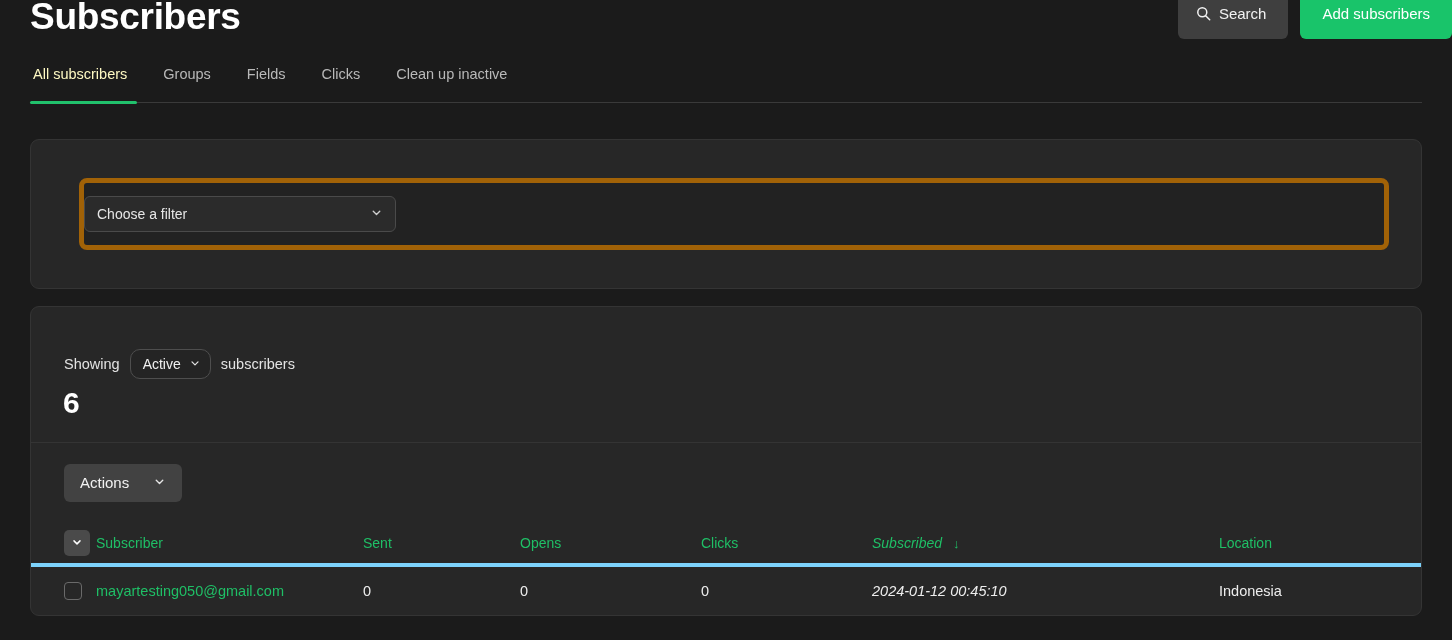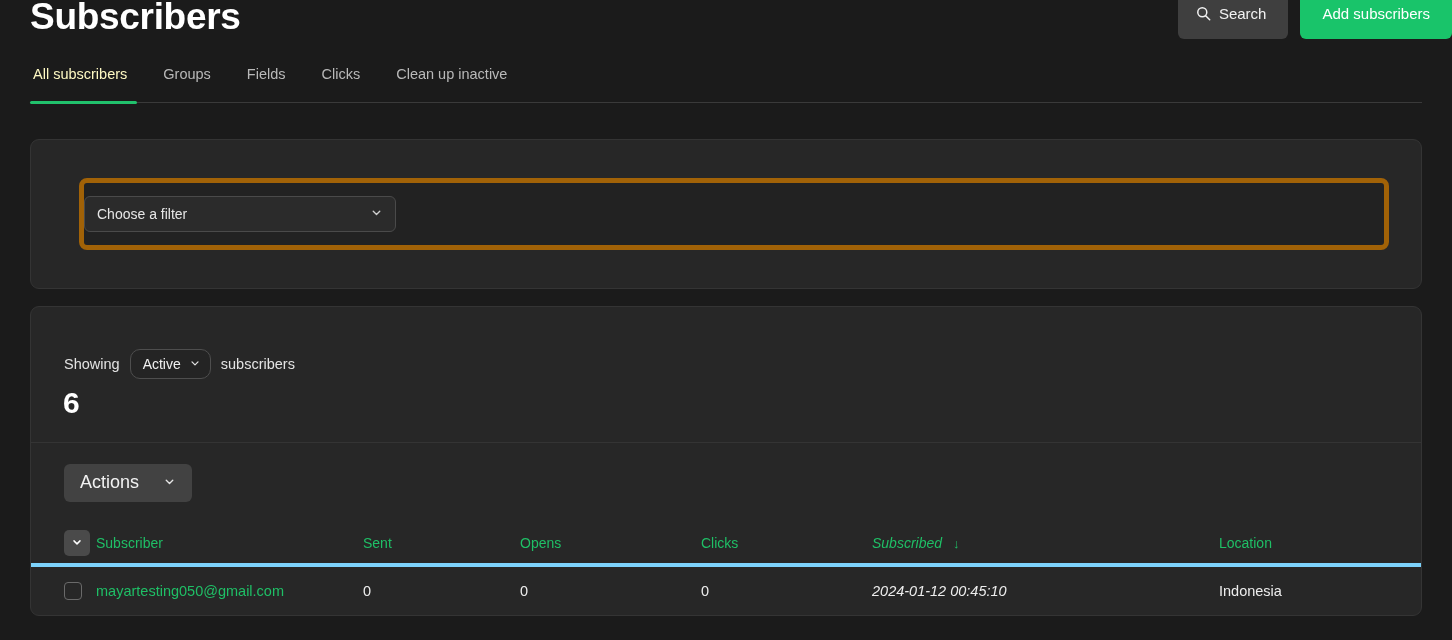--- a/index.html
+++ b/index.html
@@ -183,21 +183,21 @@
     justify-content: space-between;
     padding: 0 33px;
   }
   .btn-grey {
     background: #424242;
     color: #f2f2f2;
     border: none;
     border-radius: 6px;
     height: 38px;
     padding: 0 16px;
-    font-size: 18px;
+    font-size: 15px;
     font-family: "Liberation Sans", sans-serif;
     display: flex;
     align-items: center;
     gap: 24px;
     cursor: pointer;
   }
 
   
   table { width: 100%; border-collapse: collapse; }
   thead tr { height: 43px; }

